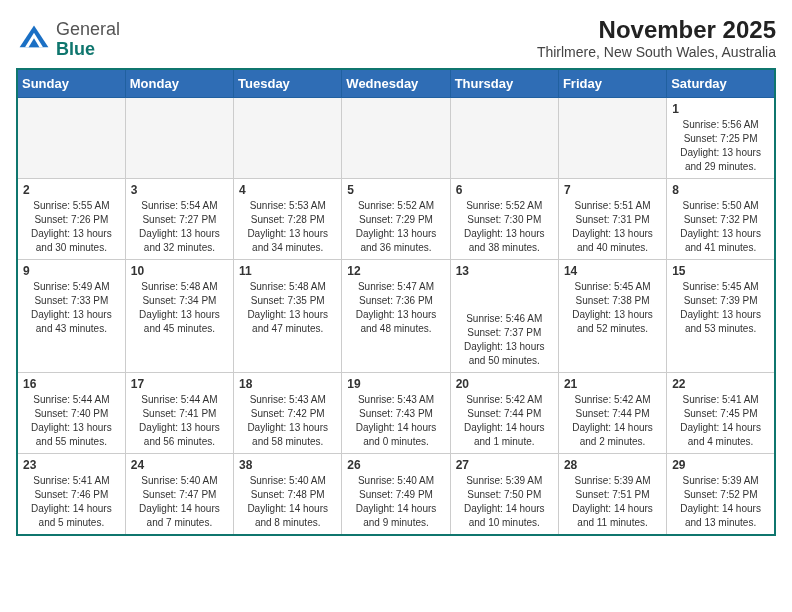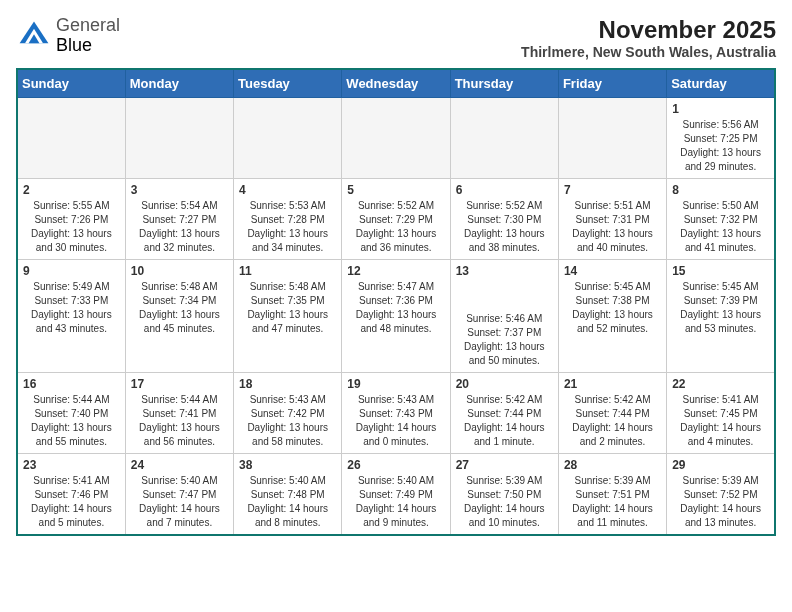--- a/index.html
+++ b/index.html
@@ -5,51 +5,50 @@
     * { box-sizing: border-box; margin: 0; padding: 0; }
     body {
       font-family: Arial, sans-serif;
       background: #fff;
       width: 792px;
       min-height: 612px;
       padding: 16px;
     }
     .header {
       display: flex;
-      align-items: flex-start;
+      align-items: flex-end;
       justify-content: space-between;
       margin-bottom: 8px;
     }
     .logo {
       display: flex;
       align-items: center;
       gap: 4px;
     }
     .logo-text {
       font-size: 18px;
       line-height: 1.1;
     }
     .logo-general { color: #555; font-weight: normal; }
-    .logo-blue { color: #000000; font-weight: normal; }
+    .logo-blue { color: #0f766e; font-weight: bold; }
     .logo-icon {
       width: 36px;
       height: 36px;
     }
     .title-block {
       text-align: right;
     }
     .month-title {
       font-size: 24px;
       font-weight: bold;
       color: #222;
     }
     .subtitle {
       font-size: 14px;
       color: #444;
-      font-weight: bold;
     }
     .calendar {
       width: 100%;
       border-collapse: collapse;
       border: 2px solid #0f766e;
     }
     .calendar th {
       background: #2f6db5;
       color: #fff;
       font-size: 13px;

